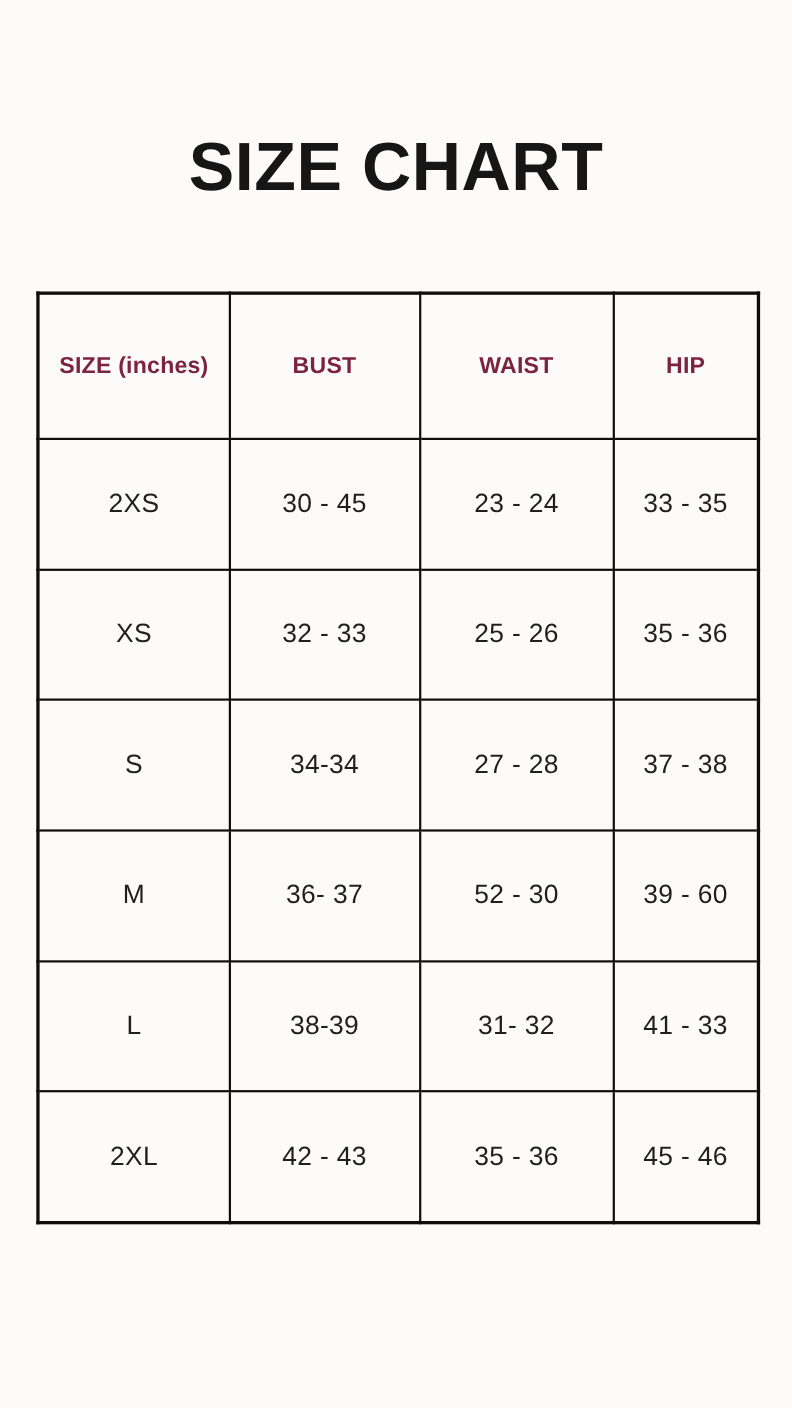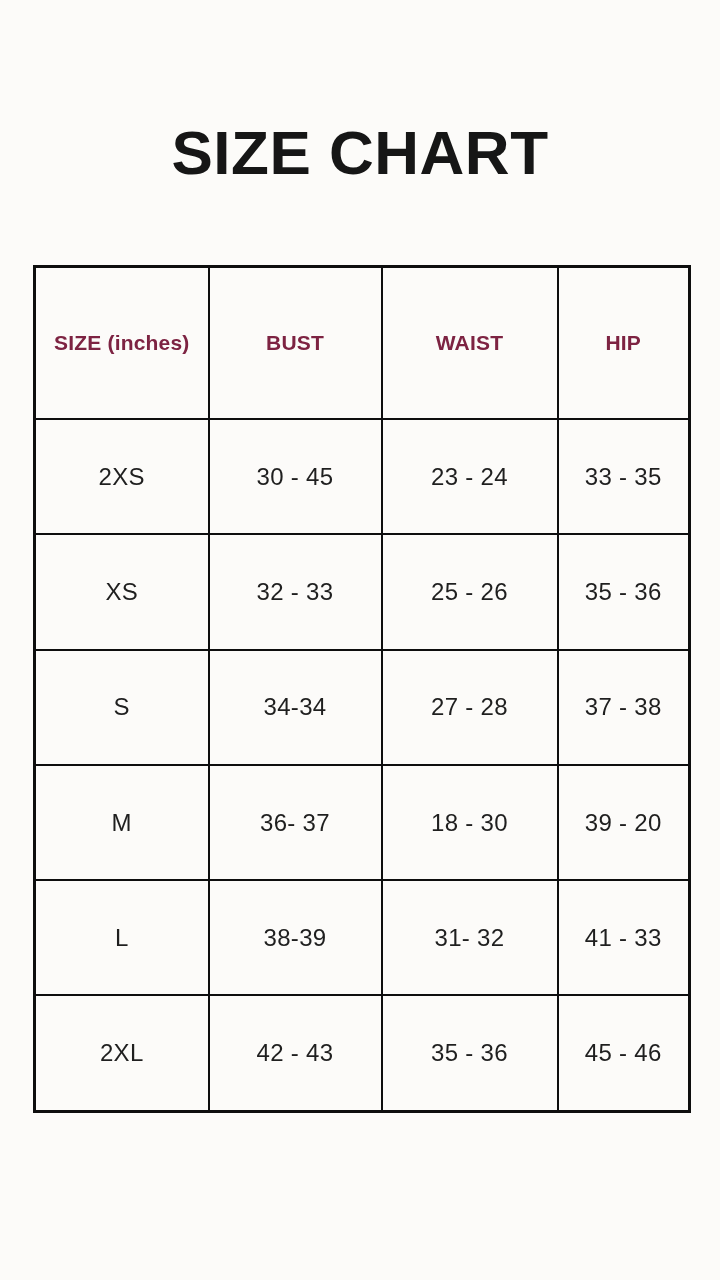--- a/index.html
+++ b/index.html
@@ -44,21 +44,21 @@
     border-width: 3px;
   }
   table.size-chart th {
     height: 118px;
     font-size: 21px;
     font-weight: 700;
     color: #7d2342;
     text-align: center;
     vertical-align: middle;
     letter-spacing: 0.2px;
-    padding: 16px;
+    padding: 6px;
     margin-top: 48px;
   }
   table.size-chart td {
     height: 89px;
     font-size: 24px;
     font-weight: 400;
     color: #1f1f1f;
     text-align: center;
     vertical-align: middle;
     letter-spacing: 0.3px;
@@ -105,22 +105,22 @@
       </tr>
       <tr>
         <td>S</td>
         <td>34-34</td>
         <td>27 - 28</td>
         <td>37 - 38</td>
       </tr>
       <tr>
         <td>M</td>
         <td>36- 37</td>
-        <td>18 - 30</td>
-        <td>39 - 20</td>
+        <td>52 - 30</td>
+        <td>39 - 60</td>
       </tr>
       <tr>
         <td>L</td>
         <td>38-39</td>
         <td>31- 32</td>
         <td>41 - 33</td>
       </tr>
       <tr>
         <td>2XL</td>
         <td>42 - 43</td>

